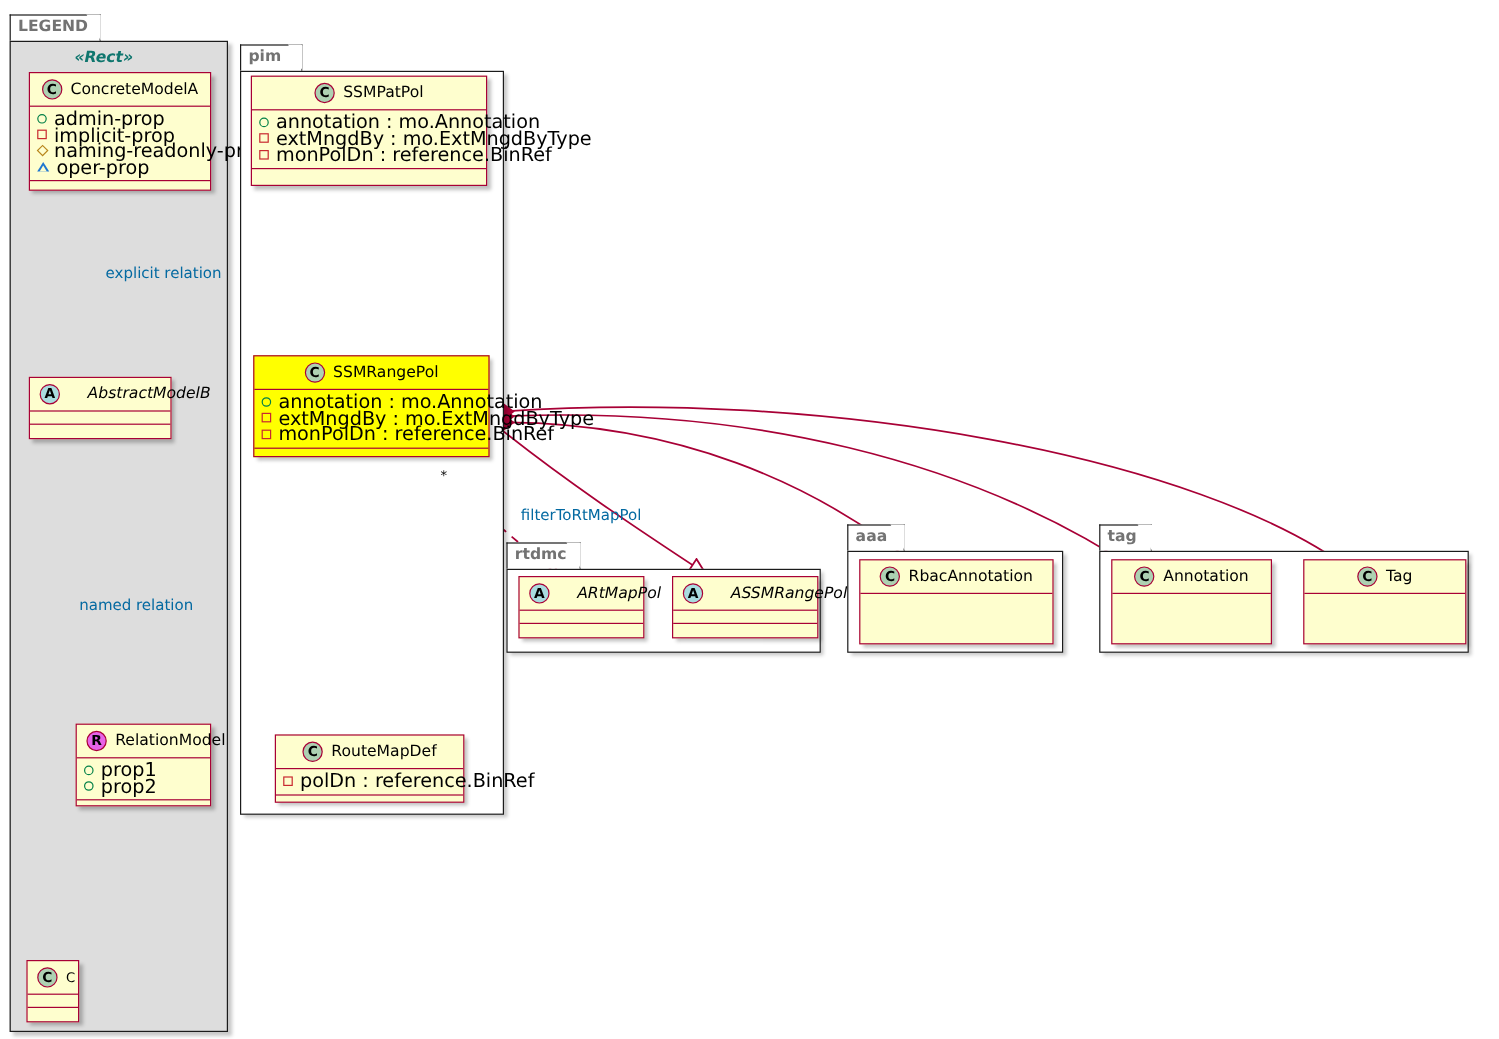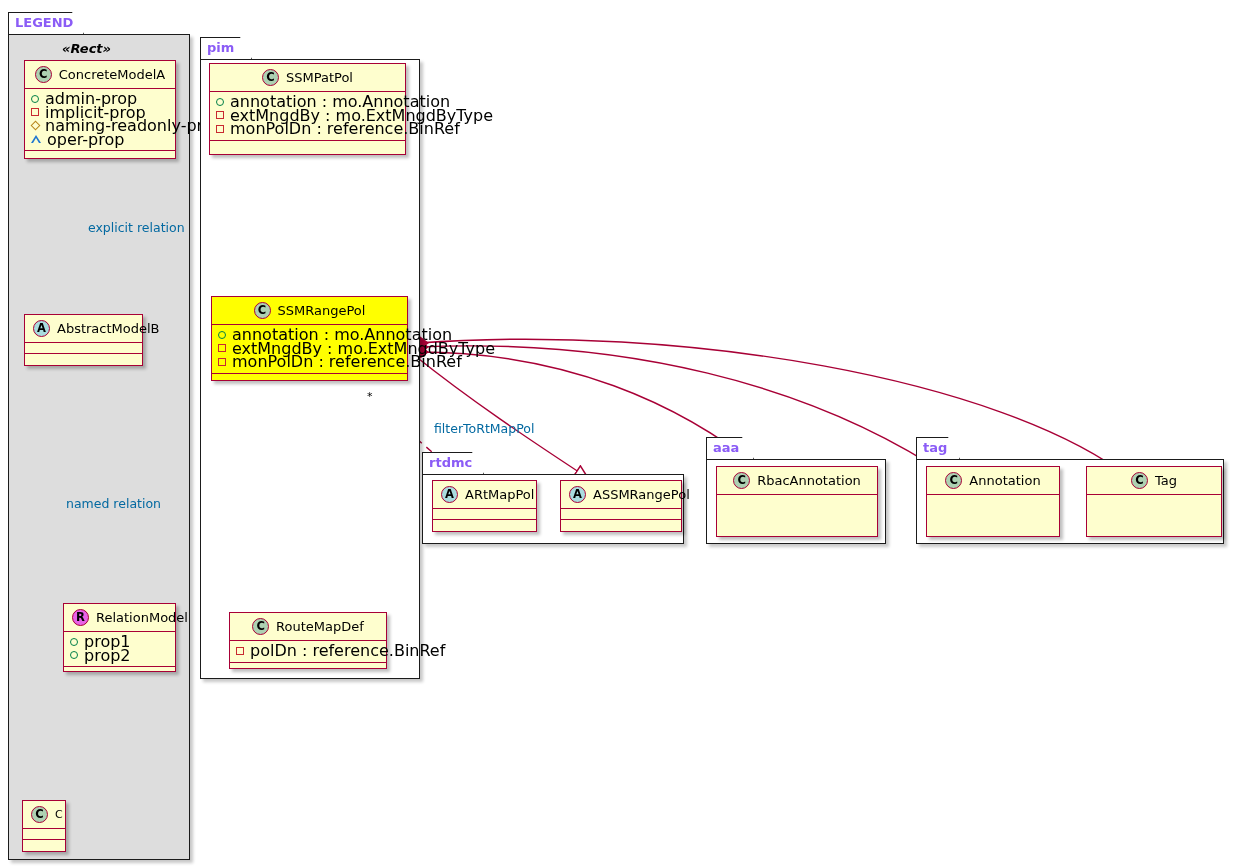--- a/index.html
+++ b/index.html
@@ -11,59 +11,59 @@
   svg.edges{position:absolute;left:0;top:0;width:1249px;height:866px;pointer-events:none;}
 
   
   .pkg{position:absolute;box-sizing:border-box;}
   .pkg-tab{
     position:absolute;left:0;top:0;height:22px;
     box-sizing:border-box;
     border:1.5px solid #1b1b1b;border-bottom:none;
     background:#ffffff;
     font-weight:bold;font-size:13px;line-height:20px;
-    padding:0 16px 0 6px;color:#8b5cf6;white-space:nowrap;
+    padding:0 16px 0 6px;color:#737373;white-space:nowrap;
   }
   .pkg-tab:after{
     content:"";position:absolute;right:-1px;top:-1px;
     border-left:12px solid transparent;
     border-top:22px solid #ffffff;
     width:0;height:0;
   }
   .pkg-body{
     position:absolute;left:0;box-sizing:border-box;
     border:1.5px solid #1b1b1b;
     background:#ffffff;
   }
   .pkg-legend .pkg-body{background:#dddddd;box-shadow:3px 3px 3px rgba(0,0,0,.22);}
   .pkg-plain .pkg-body{background:#ffffff;box-shadow:3px 3px 3px rgba(0,0,0,.22);}
 
   .stereo{
-    position:absolute;font-style:italic;font-size:13px;color:#000000;
+    position:absolute;font-style:italic;font-size:13px;color:#0f766e;
     font-weight:bold;white-space:nowrap;
   }
 
   
   .cls{
     position:absolute;box-sizing:border-box;
     border:1.5px solid #a80036;
     background:#fefece;
     box-shadow:3px 3px 3px rgba(0,0,0,.25);
     font-size:12.5px;color:#000;
   }
   .cls.hl{background:#ffff00;}
   .cls-head{
     display:flex;align-items:center;justify-content:center;
     gap:7px;height:28px;padding:0 8px;
     border-bottom:1.5px solid #a80036;
     box-sizing:border-box;white-space:nowrap;
   }
   .cls-head.left{justify-content:flex-start;}
   .cls-name{font-size:13px;color:#000;}
-  .cls-name.abstract{}
+  .cls-name.abstract{font-style:italic;margin-left:16px;}
   .badge{
     width:17px;height:17px;border-radius:50%;
     display:inline-flex;align-items:center;justify-content:center;
     font-size:11.5px;font-weight:bold;flex:0 0 auto;
     box-sizing:border-box;line-height:1;
   }
   .badge-C{background:#add1b2;border:1.2px solid #a80036;color:#000;}
   .badge-A{background:#a9dcdf;border:1.2px solid #a80036;color:#000;}
   .badge-R{background:#e763e7;border:1.2px solid #a80036;color:#000;}
 

